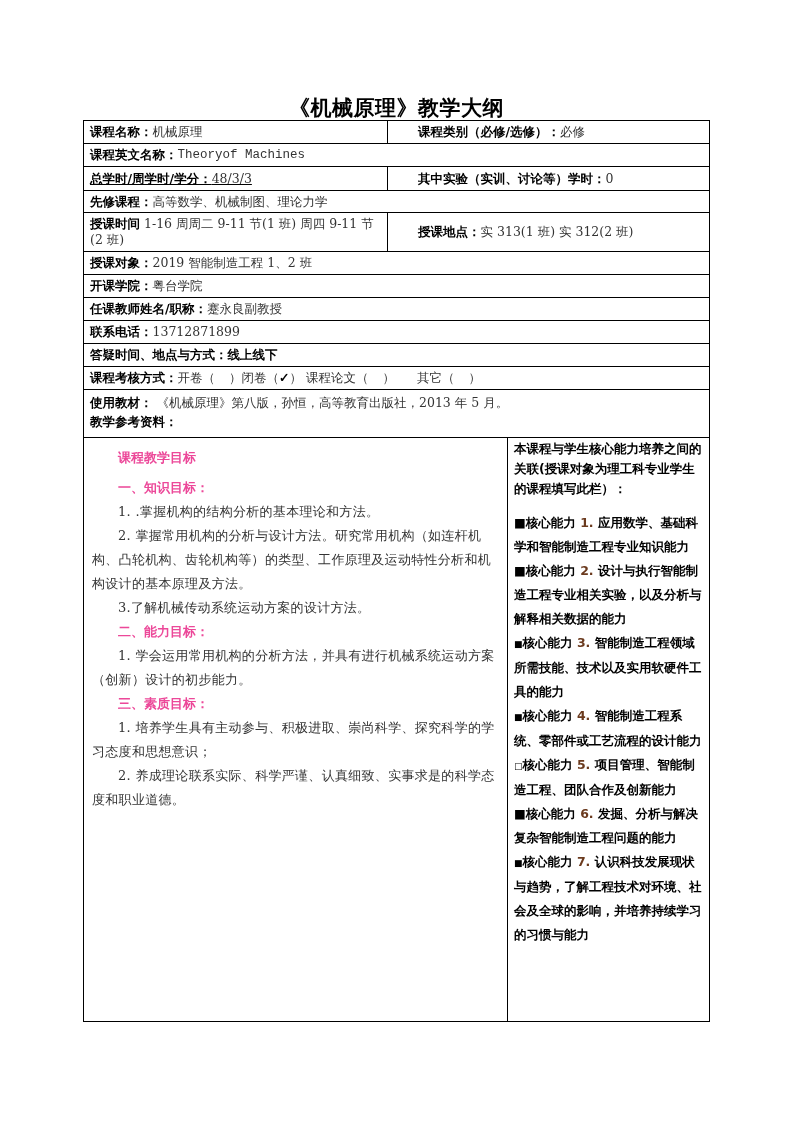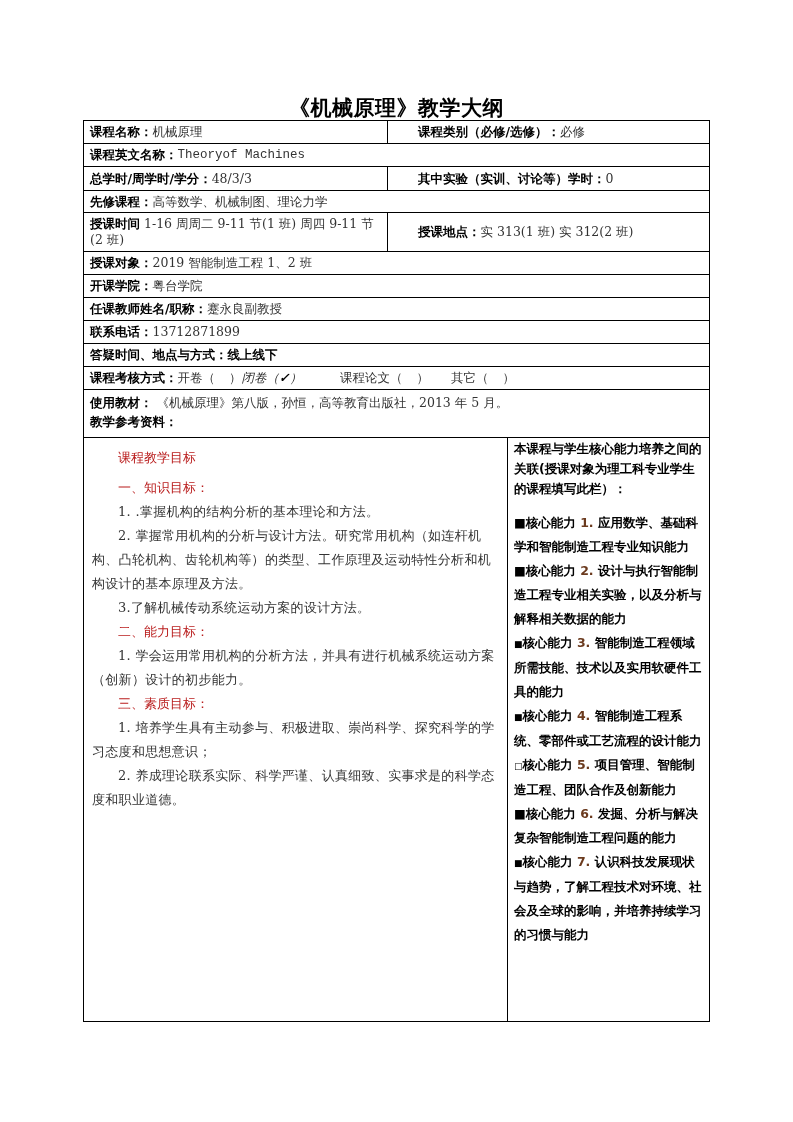--- a/index.html
+++ b/index.html
@@ -27,21 +27,21 @@
     .mono { font-family: "Liberation Mono", "DejaVu Sans Mono", monospace; }
     .multi { display: block; padding-top: 3px; }
     .bottom {
       position: absolute; left: 0; top: 317px; width: 100%; bottom: 0;
     }
     .goals {
       position: absolute; left: 0; top: 0; width: 424px; height: 100%;
       border-right: 1px solid #000; padding: 8px 8px 0 8px;
       font-size: 13px; line-height: 24px; color: #333;
     }
-    .goals .h { font-family: "DejaVu Sans", "Liberation Sans", sans-serif; font-weight: normal; color: #b91c1c; text-indent: 26px; }
+    .goals .h { font-family: "DejaVu Sans", "Liberation Sans", sans-serif; font-weight: bold; color: #ec4899; text-indent: 26px; }
     .goals p { text-indent: 26px; letter-spacing: 0.3px; }
     .goals .h1 { margin-bottom: 6px; }
     .abil {
       position: absolute; left: 424px; top: 0; right: 0; height: 100%;
       padding: 1px 6px 0 6px;
       font-family: "DejaVu Sans", "Liberation Sans", sans-serif; font-weight: bold;
       font-size: 12.5px; color: #000;
     }
     .abil .intro { line-height: 20px; margin-bottom: 12px; }
     .abil .item { line-height: 24px; }
@@ -66,21 +66,21 @@
   </div>
 
   <div class="row" style="top:23px;height:23px;">
     <div class="cell">
       <span class="lbl">课程英文名称：</span>
       <span class="val mono">Theoryof Machines</span>
     </div>
   </div>
 
   <div class="row" style="top:46px;height:24px;">
-    <div class="cell split" style="width:304px;">
+    <div class="cell split" style="width:304px;text-decoration:underline;">
       <span class="lbl">总学时/周学时/学分：</span>
       <span class="val">48/3/3</span>
     </div>
     <div class="cell">
       <span class="lbl">其中实验（实训、讨论等）学时：</span>
       <span class="val">0</span>
     </div>
   </div>
 
   <div class="row" style="top:70px;height:22px;">
@@ -133,21 +133,21 @@
     <div class="cell">
       <span class="lbl">答疑时间、地点与方式：</span>
       <span class="lbl">线上线下</span>
     </div>
   </div>
 
   <div class="row" style="top:246px;height:23px;">
     <div class="cell">
       <span class="lbl">课程考核方式：</span>
       <span class="val" style=""><span>开卷（</span><span style="display:inline-block;width:14px;"> </span><span>）</span></span>
-      <span class="val" style="margin-right:38px;font-style:italic;"><span>闭卷（</span><span style="font-weight:bold;color:#000;">✓</span><span>）</span></span>
+      <span class="val" style="margin-right:4px;"><span>闭卷（</span><span style="font-weight:bold;color:#000;">✓</span><span>）</span></span>
       <span class="val" style="margin-right:22px;"><span>课程论文（</span><span style="display:inline-block;width:14px;"> </span><span>）</span></span>
       <span class="val"><span>其它（</span><span style="display:inline-block;width:14px;"> </span><span>）</span></span>
     </div>
   </div>
 
   <div class="row" style="top:269px;height:48px;align-items:flex-start;">
     <div class="cell multi" style="padding-top:3px;line-height:19px;">
       <div>
         <span class="lbl">使用教材：</span>
         <span class="val">《机械原理》第八版，孙恒，高等教育出版社，2013 年 5 月。</span>

